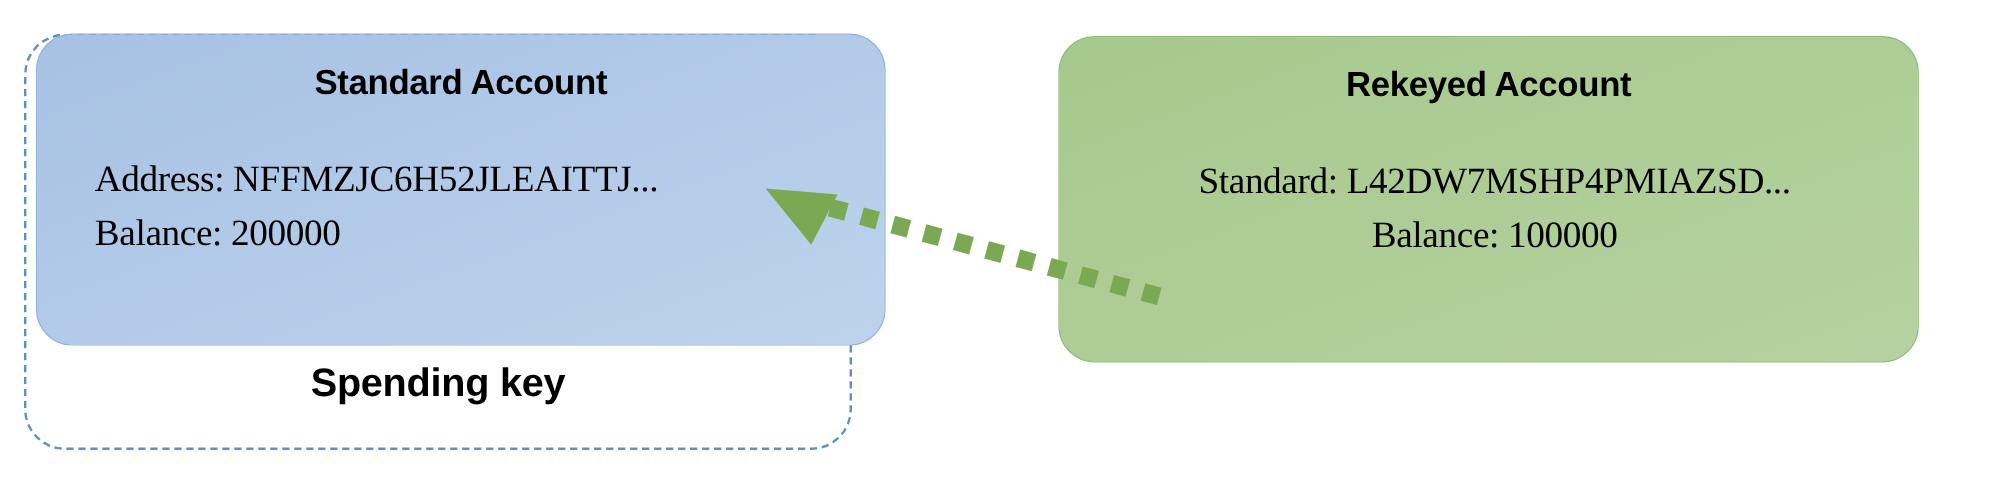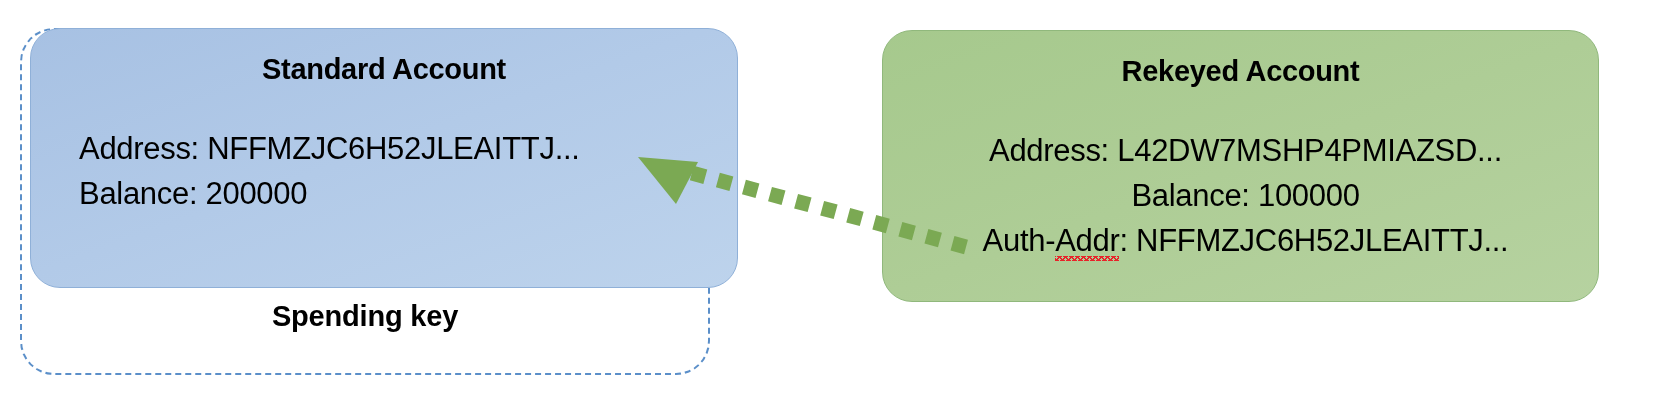--- a/index.html
+++ b/index.html
@@ -30,21 +30,21 @@
     border: 2px dashed #5b8fc9;
     border-radius: 34px;
     background: #ffffff;
   }
   .spending-key-label {
     position: absolute;
     left: 20px;
     top: 300px;
     width: 690px;
     text-align: center;
-    font-size: 29px;
+    font-size: 33px;
     font-weight: bold;
     color: #000000;
     letter-spacing: -0.2px;
   }
 
   
   .account-card {
     position: absolute;
     box-sizing: border-box;
     border-radius: 30px;
@@ -75,20 +75,21 @@
     font-size: 29px;
     font-weight: bold;
     color: #000000;
     letter-spacing: -0.3px;
   }
 
   .card-lines {
     position: absolute;
     left: 0;
     right: 0;
+    font-family: Liberation Serif, serif;
   }
   .standard .card-lines { top: 97px; padding-left: 48px; }
   .rekeyed  .card-lines { top: 97px; padding-left: 10px; text-align: center; }
 
   .card-line {
     font-size: 31px;
     line-height: 45px;
     color: #000000;
     white-space: nowrap;
     letter-spacing: -0.3px;
@@ -142,23 +143,22 @@
       <div class="card-line">Address: NFFMZJC6H52JLEAITTJ...</div>
       <div class="card-line">Balance: 200000</div>
     </div>
   </div>
 
   <div class="spending-key-label">Spending key</div>
 
   <div class="account-card rekeyed">
     <div class="card-title">Rekeyed Account</div>
     <div class="card-lines">
-      <div class="card-line">Address: L42DW7MSHP4PMIAZSD...</div>
+      <div class="card-line">Standard: L42DW7MSHP4PMIAZSD...</div>
       <div class="card-line">Balance: 100000</div>
-      <div class="card-line"><span>Auth-</span><span class="squiggle">Addr</span><span>: NFFMZJC6H52JLEAITTJ...</span></div>
     </div>
   </div>
 
   <svg class="rekey-arrow" viewBox="0 0 1660 416">
     <line x1="966" y1="247" x2="688" y2="172" stroke="#7ba953" stroke-width="15" stroke-linecap="butt" stroke-dasharray="14 13"></line>
     <polygon points="638,157 698,162 676,204" fill="#7ba953"></polygon>
   </svg>
 
 </div>
 

